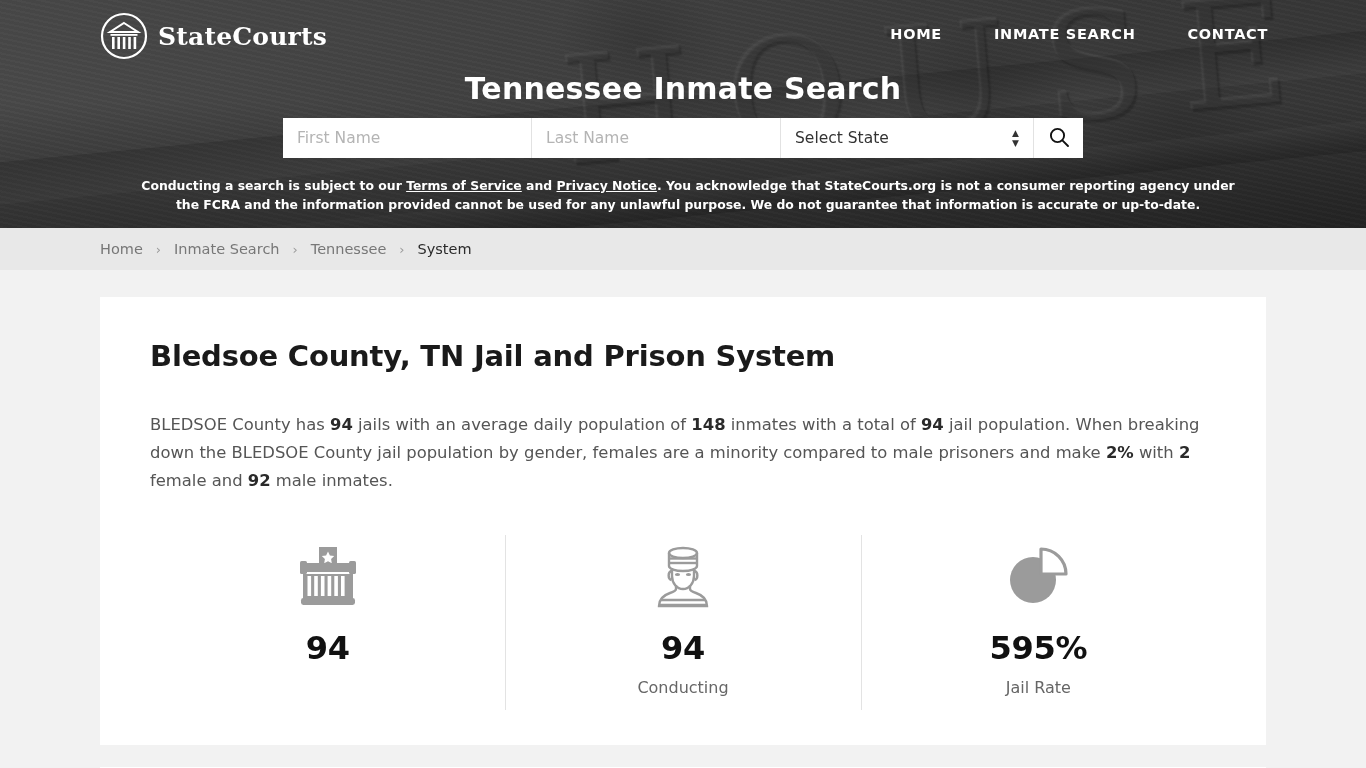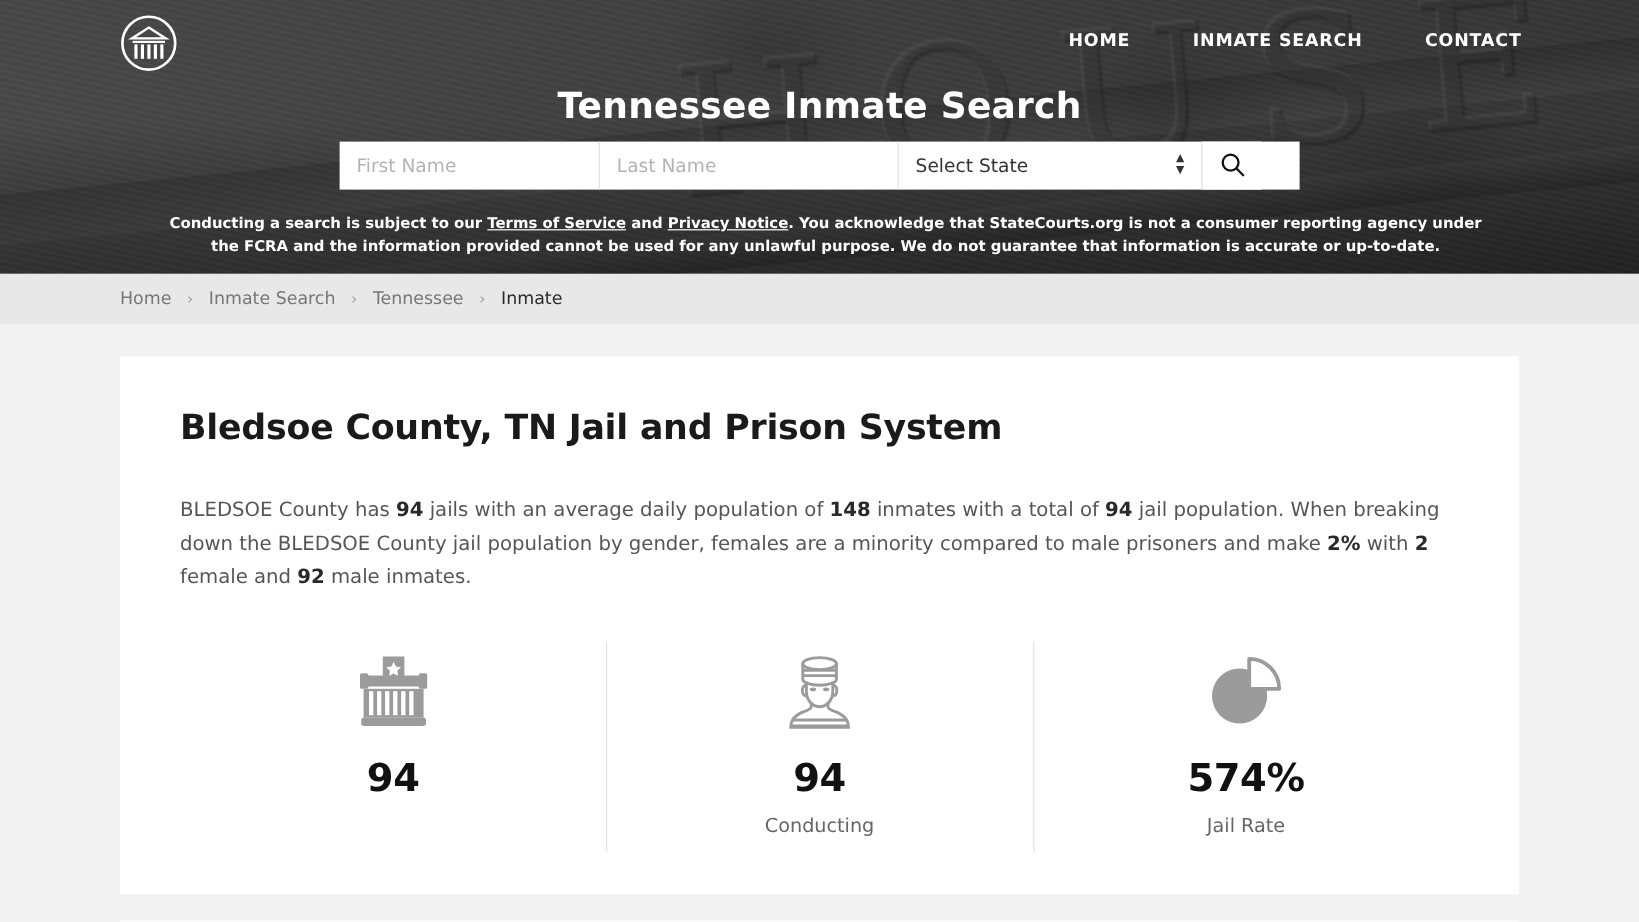--- a/index.html
+++ b/index.html
@@ -121,21 +121,21 @@
     padding: 0 14px;
     font-size: 15.5px;
     color: #a9a9a9;
     border-right: 1px solid #e2e2e2;
     background: transparent;
     outline: none;
     border-top: 0; border-bottom: 0; border-left: 0;
     font-family: "DejaVu Sans", "Liberation Sans", sans-serif;
   }
   .field::placeholder { color: #b4b4b4; }
-  .field-first { width: 217px; }
+  .field-first { width: 249px; }
   .field-last  { width: 249px; }
   .field-state {
     width: 253px;
     color: #333333;
     position: relative;
     justify-content: flex-start;
     align-items: center;
   }
   .select-arrows {
     position: absolute;
@@ -266,20 +266,21 @@
           <circle cx="24" cy="24" r="22" fill="none" stroke="#ffffff" stroke-width="2.2"></circle>
           <path d="M24 11 L38 20 L10 20 Z" fill="none" stroke="#ffffff" stroke-width="2"></path>
           <rect x="10.5" y="22" width="27" height="1.8" fill="#ffffff"></rect>
           <rect x="12" y="25" width="2.6" height="12" fill="#ffffff"></rect>
           <rect x="17.4" y="25" width="2.6" height="12" fill="#ffffff"></rect>
           <rect x="22.8" y="25" width="2.6" height="12" fill="#ffffff"></rect>
           <rect x="28.2" y="25" width="2.6" height="12" fill="#ffffff"></rect>
           <rect x="33.6" y="25" width="2.6" height="12" fill="#ffffff"></rect>
         </svg>
       </span>
+      <span class="brand-name">StateCourts</span>
     </div>
 
     <nav class="nav">
       <a href="#">HOME</a>
       <a href="#">INMATE SEARCH</a>
       <a href="#">CONTACT</a>
     </nav>
 
     <div class="hero-title">Tennessee Inmate Search</div>
 
@@ -311,21 +312,21 @@
 </div>
 
 <div class="crumbbar">
   <div class="crumbs">
     <a href="#">Home</a>
     <span class="sep">›</span>
     <a href="#">Inmate Search</a>
     <span class="sep">›</span>
     <a href="#">Tennessee</a>
     <span class="sep">›</span>
-    <span class="current">Inmate</span>
+    <span class="current">System</span>
   </div>
 </div>
 
 <div class="page">
 
   <div class="card">
 
     <h1 class="card-title">Bledsoe County, TN Jail and Prison System</h1>
 
     <p class="intro"><span>BLEDSOE County has </span><b>94</b><span> jails with an average daily population of </span><b>148</b><span> inmates with a total of </span><b>94</b><span> jail population. When breaking down the BLEDSOE County jail population by gender, females are a minority compared to male prisoners and make </span><b>2%</b><span> with </span><b>2</b><span> female and </span><b>92</b><span> male inmates.</span></p>
@@ -376,21 +377,21 @@
         <div class="stat-label">Conducting</div>
       </div>
 
       <div class="stat">
         <div class="stat-icon">
           <svg width="64" height="64" viewBox="0 0 64 64" aria-hidden="true">
             <circle cx="27" cy="36" r="23" fill="#9b9b9b"></circle>
             <path d="M35 5 a25 25 0 0 1 25 25 h-25 Z" fill="#ffffff" stroke="#9b9b9b" stroke-width="3.2" stroke-linejoin="round"></path>
           </svg>
         </div>
-        <div class="stat-value">574%</div>
+        <div class="stat-value">595%</div>
         <div class="stat-label">Jail Rate</div>
       </div>
 
     </div>
   </div>
 
   <div class="card-gap"></div>
   <div class="card2"></div>
 
 </div>

